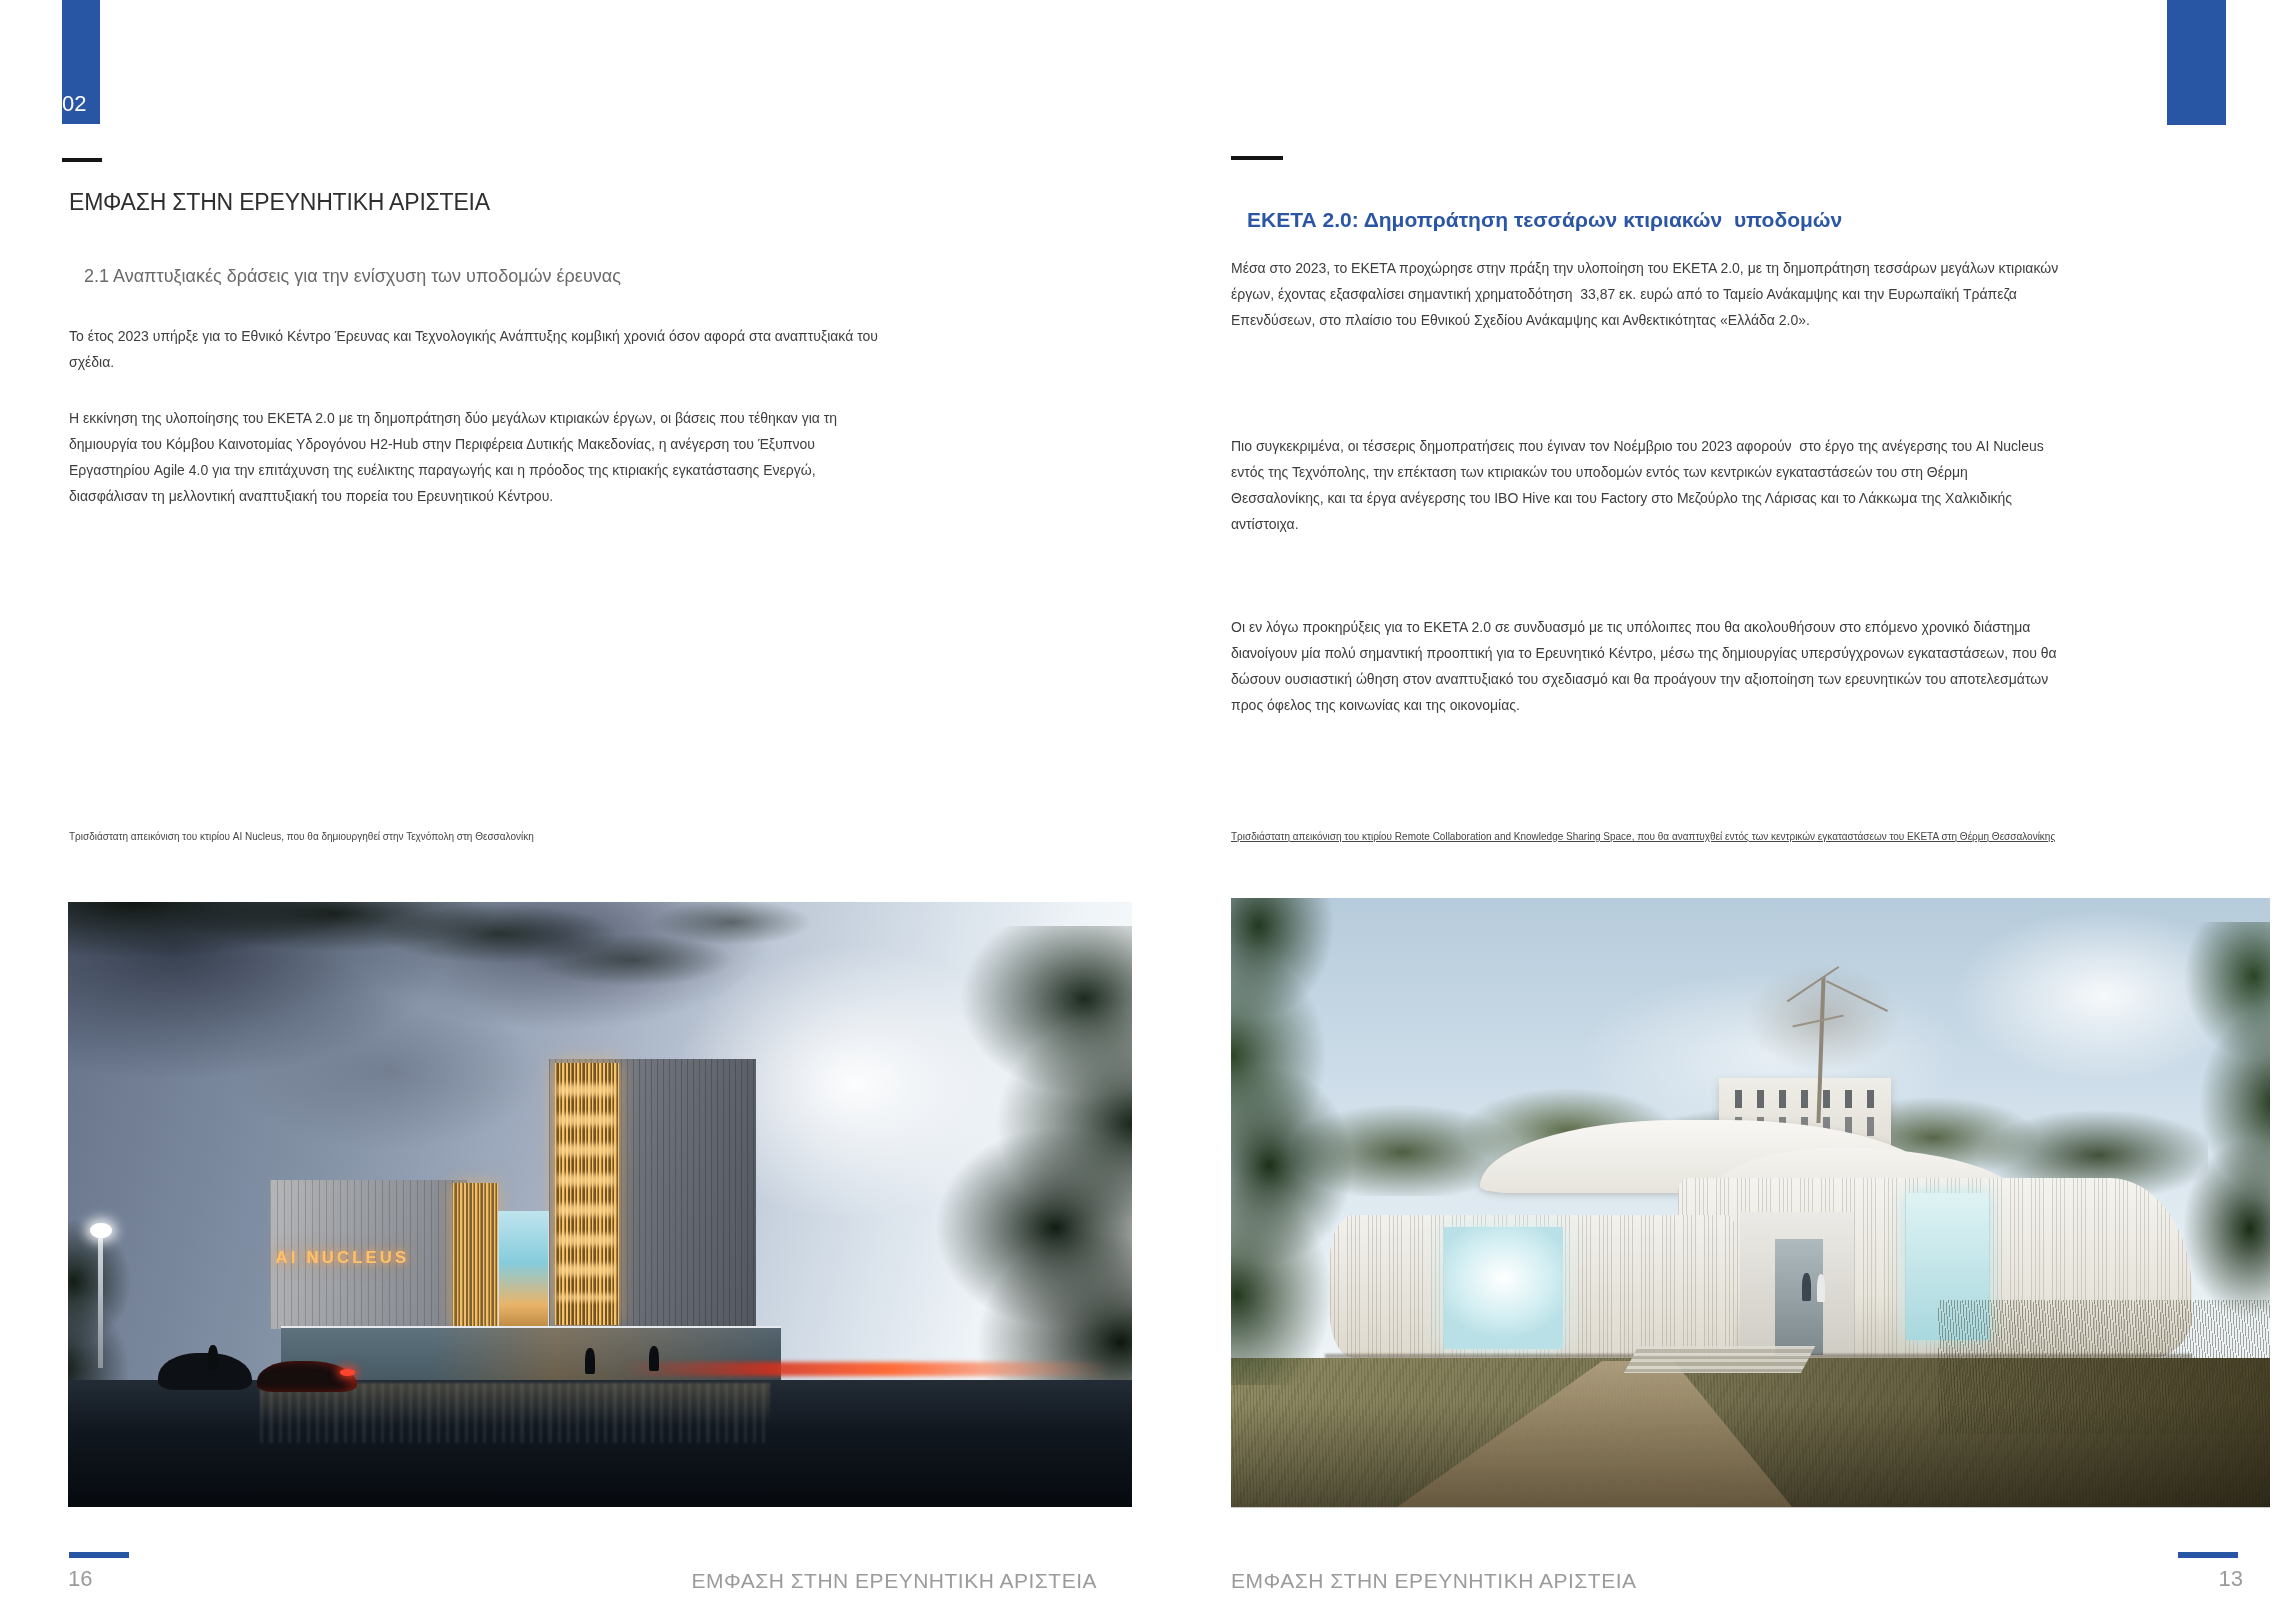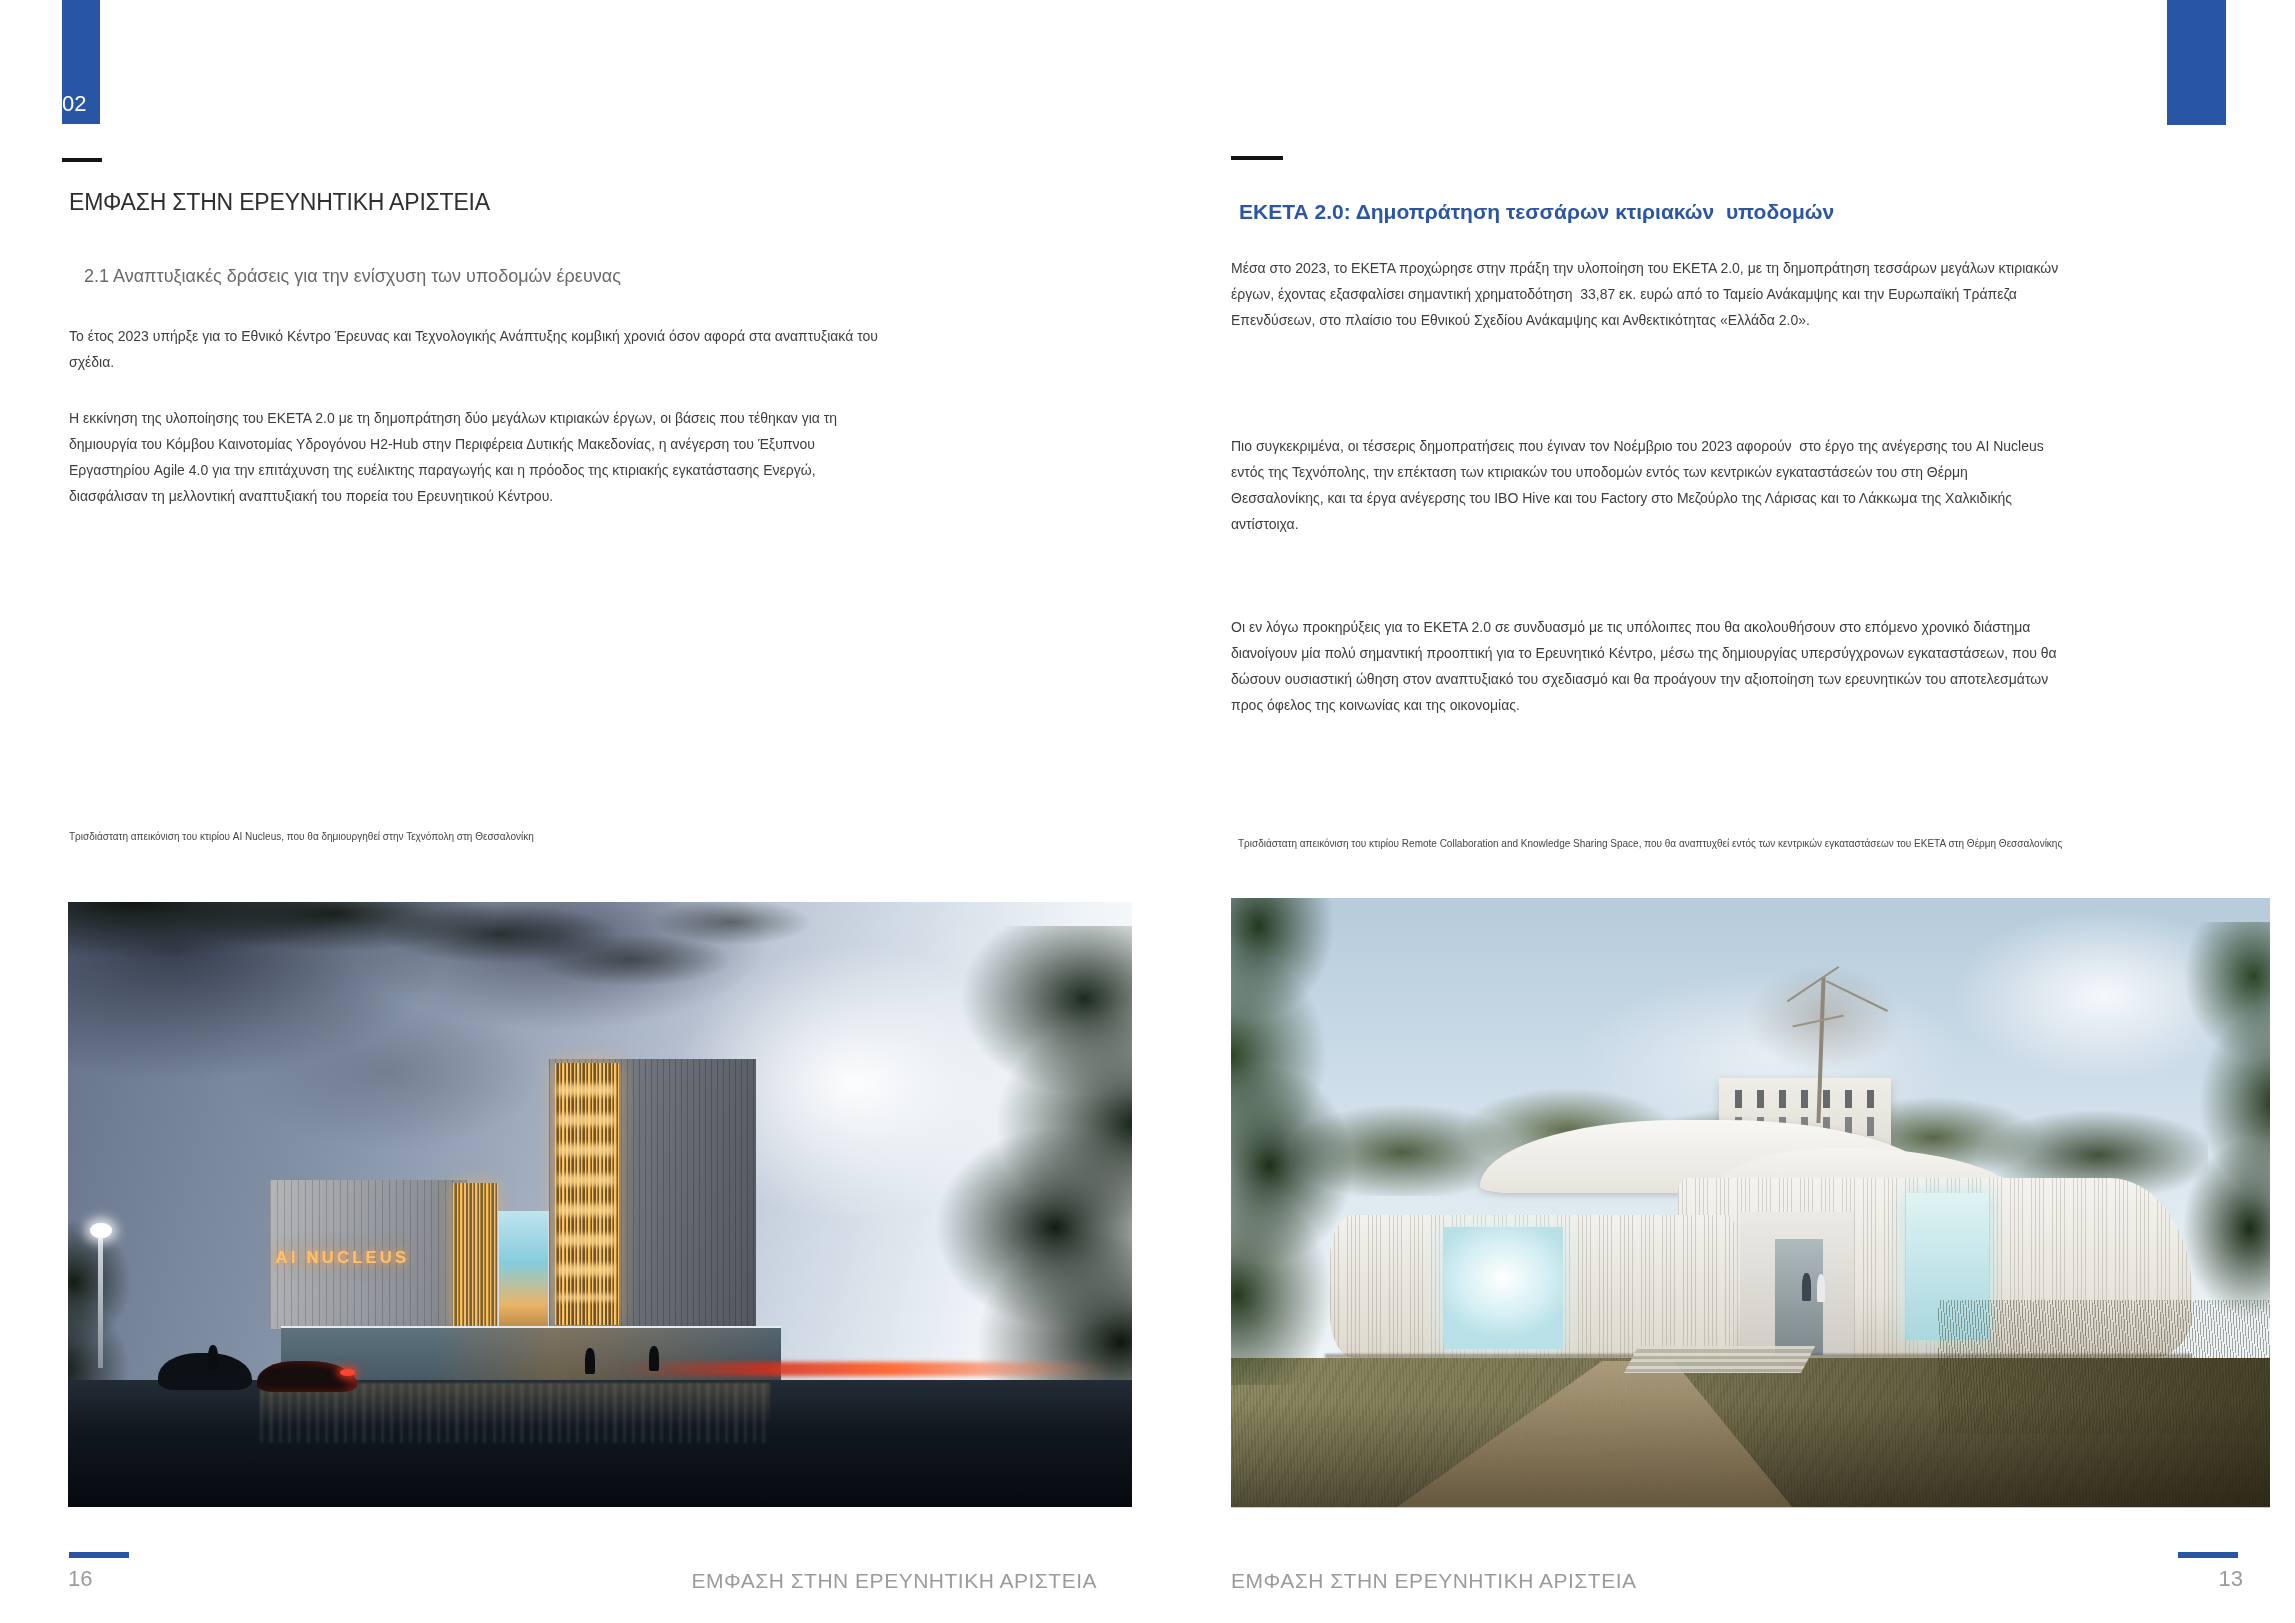--- a/index.html
+++ b/index.html
@@ -225,27 +225,27 @@
   </figure>
 
   <div class="abs footer-bar" style="left:69px;top:1552px;width:60px;"></div>
   <div class="abs footer-num" style="left:68px;top:1566px;">16</div>
   <div class="abs footer-title" style="left:69px;top:1569px;width:1028px;text-align:right;">ΕΜΦΑΣΗ ΣΤΗΝ ΕΡΕΥΝΗΤΙΚΗ ΑΡΙΣΤΕΙΑ</div>
 
   <div class="abs corner-bar"></div>
 
   <div class="abs rule rule-right"></div>
 
-  <h2 class="abs heading-blue" style="margin:8px;">ΕΚΕΤΑ 2.0: Δημοπράτηση τεσσάρων κτιριακών  υποδομών</h2>
+  <h2 class="abs heading-blue" style="margin:16px;">ΕΚΕΤΑ 2.0: Δημοπράτηση τεσσάρων κτιριακών  υποδομών</h2>
 
   <p class="abs body-text p-r" style="top:255px;margin:0;">Μέσα στο 2023, το ΕΚΕΤΑ προχώρησε στην πράξη την υλοποίηση του ΕΚΕΤΑ 2.0, με τη δημοπράτηση τεσσάρων μεγάλων κτιριακών έργων, έχοντας εξασφαλίσει σημαντική χρηματοδότηση  33,87 εκ. ευρώ από το Ταμείο Ανάκαμψης και την Ευρωπαϊκή Τράπεζα Επενδύσεων, στο πλαίσιο του Εθνικού Σχεδίου Ανάκαμψης και Ανθεκτικότητας «Ελλάδα 2.0».</p>
   <p class="abs body-text p-r" style="top:433px;margin:0;">Πιο συγκεκριμένα, οι τέσσερις δημοπρατήσεις που έγιναν τον Νοέμβριο του 2023 αφορούν  στο έργο της ανέγερσης του AI Nucleus  εντός της Τεχνόπολης, την επέκταση των κτιριακών του υποδομών εντός των κεντρικών εγκαταστάσεών του στη Θέρμη Θεσσαλονίκης, και τα έργα ανέγερσης του IBO Hive και του Factory στο Μεζούρλο της Λάρισας και το Λάκκωμα της Χαλκιδικής αντίστοιχα.</p>
   <p class="abs body-text p-r" style="top:614px;margin:0;">Οι εν λόγω προκηρύξεις για το ΕΚΕΤΑ 2.0 σε συνδυασμό με τις υπόλοιπες που θα ακολουθήσουν στο επόμενο χρονικό διάστημα διανοίγουν μία πολύ σημαντική προοπτική για το Ερευνητικό Κέντρο, μέσω της δημιουργίας υπερσύγχρονων εγκαταστάσεων, που θα δώσουν ουσιαστική ώθηση στον αναπτυξιακό του σχεδιασμό και θα προάγουν την αξιοποίηση των ερευνητικών του αποτελεσμάτων προς όφελος της κοινωνίας και της οικονομίας.</p>
 
-  <p class="abs caption" style="left:1231px;top:824px;width:856px;margin:7px;">Τρισδιάστατη απεικόνιση του κτιρίου Remote Collaboration and Knowledge Sharing Space, που θα αναπτυχθεί εντός των κεντρικών εγκαταστάσεων του ΕΚΕΤΑ στη Θέρμη Θεσσαλονίκης</p>
+  <p class="abs caption" style="left:1231px;top:824px;width:856px;margin:0;text-decoration:underline;">Τρισδιάστατη απεικόνιση του κτιρίου Remote Collaboration and Knowledge Sharing Space, που θα αναπτυχθεί εντός των κεντρικών εγκαταστάσεων του ΕΚΕΤΑ στη Θέρμη Θεσσαλονίκης</p>
 
   <figure class="abs photo photo-right" style="margin:0;">
     <div class="rp-hill"></div>
     <div class="rp-house"></div>
     <div class="rp-house-windows"></div>
     <div class="rp-house-windows2"></div>
     <div class="rp-bare-canopy"></div>
     <div class="rp-bare-trunk"></div>
     <div class="rp-bare-branch1"></div>
     <div class="rp-bare-branch2"></div>

